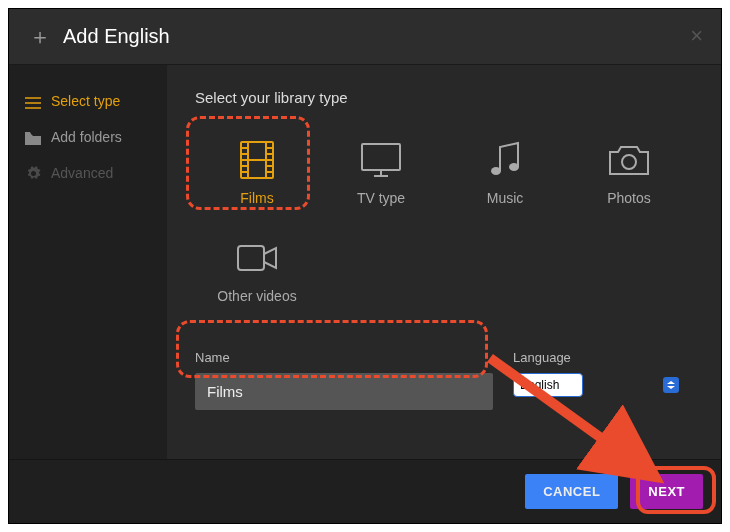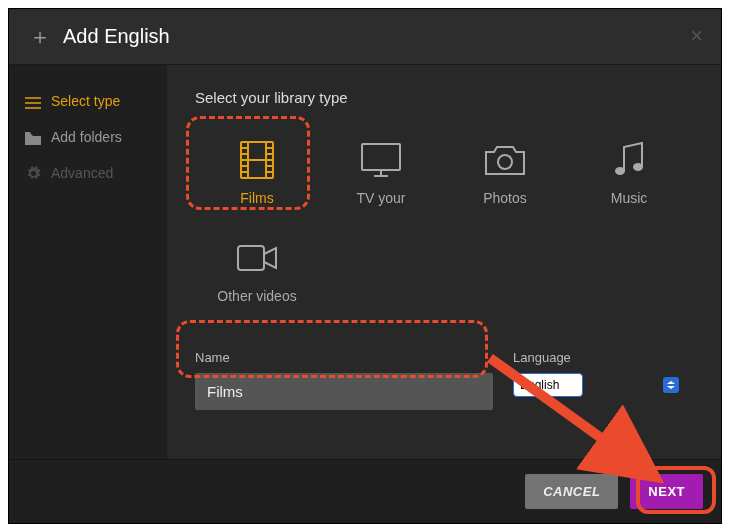--- a/index.html
+++ b/index.html
@@ -195,21 +195,21 @@
     }
     .btn {
       border: none;
       padding: 10px 18px;
       font-size: 13px;
       font-weight: 700;
       letter-spacing: 0.5px;
       cursor: pointer;
       border-radius: 2px;
     }
-    .btn-cancel { background: #737373; color: #eee; font-style: italic; }
+    .btn-cancel { background: #3b82f6; color: #eee; }
     .btn-next { background: #a21caf; color: #fff; }
 
     
     .annot {
       position: absolute;
       border: 3px dashed #eb4b2d;
       border-radius: 14px;
       pointer-events: none;
       z-index: 50;
     }
@@ -298,42 +298,42 @@
         </div>
 
         <div class="type-card">
           <span class="type-icon">
             <svg width="42" height="36" viewBox="0 0 42 36" fill="none" stroke="#aaa" stroke-width="2">
               <rect x="2" y="2" width="38" height="26" rx="1"></rect>
               <line x1="14" y1="34" x2="28" y2="34"></line>
               <line x1="21" y1="28" x2="21" y2="34"></line>
             </svg>
           </span>
-          <span class="type-label">TV your</span>
-        </div>
-
-        <div class="type-card">
-          <span class="type-icon">
-            <svg width="42" height="32" viewBox="0 0 42 32" fill="none" stroke="#aaa" stroke-width="2">
-              <path d="M2 8 h8 l3-5 h16 l3 5 h8 v22 h-38 z"></path>
-              <circle cx="21" cy="18" r="7"></circle>
-            </svg>
-          </span>
-          <span class="type-label">Photos</span>
+          <span class="type-label">TV type</span>
         </div>
 
         <div class="type-card">
           <span class="type-icon">
             <svg width="34" height="38" viewBox="0 0 34 38" fill="none" stroke="#aaa" stroke-width="2">
               <path d="M12 30 V6 L30 2 V26"></path>
               <ellipse cx="8" cy="30" rx="5" ry="4" fill="#aaa" stroke="none"></ellipse>
               <ellipse cx="26" cy="26" rx="5" ry="4" fill="#aaa" stroke="none"></ellipse>
             </svg>
           </span>
           <span class="type-label">Music</span>
+        </div>
+
+        <div class="type-card">
+          <span class="type-icon">
+            <svg width="42" height="32" viewBox="0 0 42 32" fill="none" stroke="#aaa" stroke-width="2">
+              <path d="M2 8 h8 l3-5 h16 l3 5 h8 v22 h-38 z"></path>
+              <circle cx="21" cy="18" r="7"></circle>
+            </svg>
+          </span>
+          <span class="type-label">Photos</span>
         </div>
 
         <div class="type-card">
           <span class="type-icon">
             <svg width="42" height="28" viewBox="0 0 42 28" fill="none" stroke="#aaa" stroke-width="2">
               <rect x="2" y="2" width="26" height="24" rx="3"></rect>
               <path d="M28 10 L40 4 V24 L28 18"></path>
             </svg>
           </span>
           <span class="type-label">Other videos</span>

